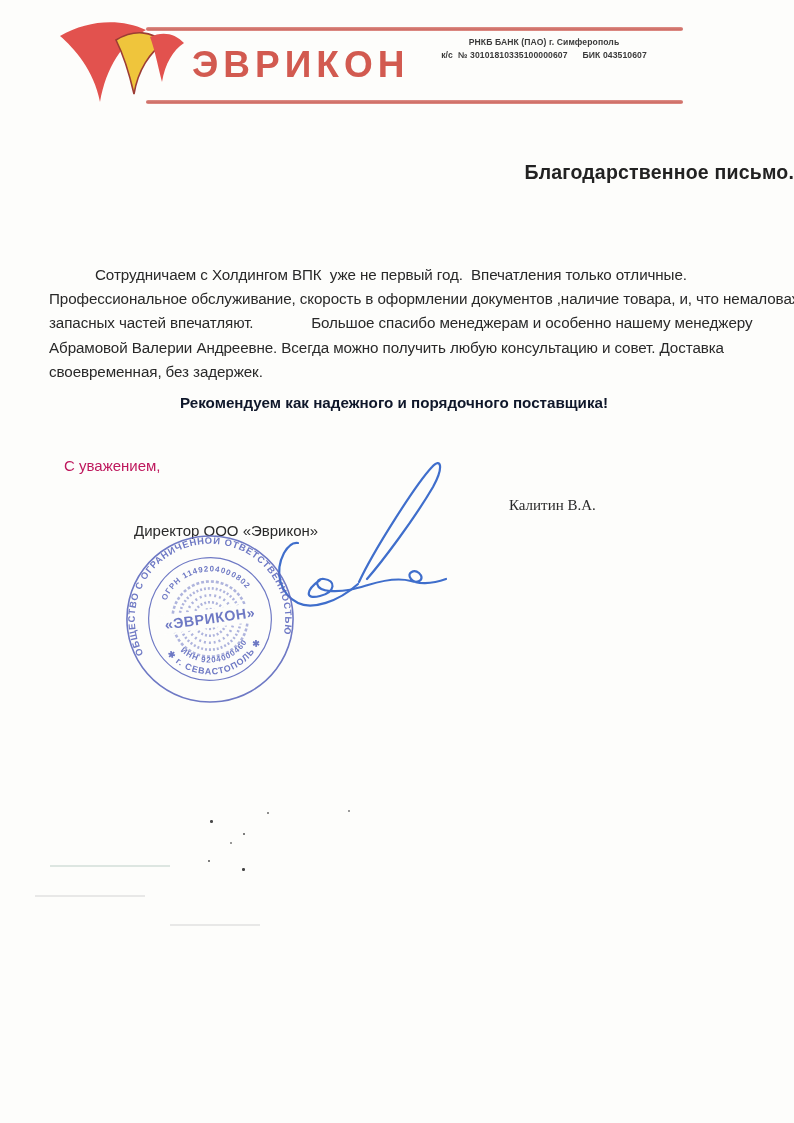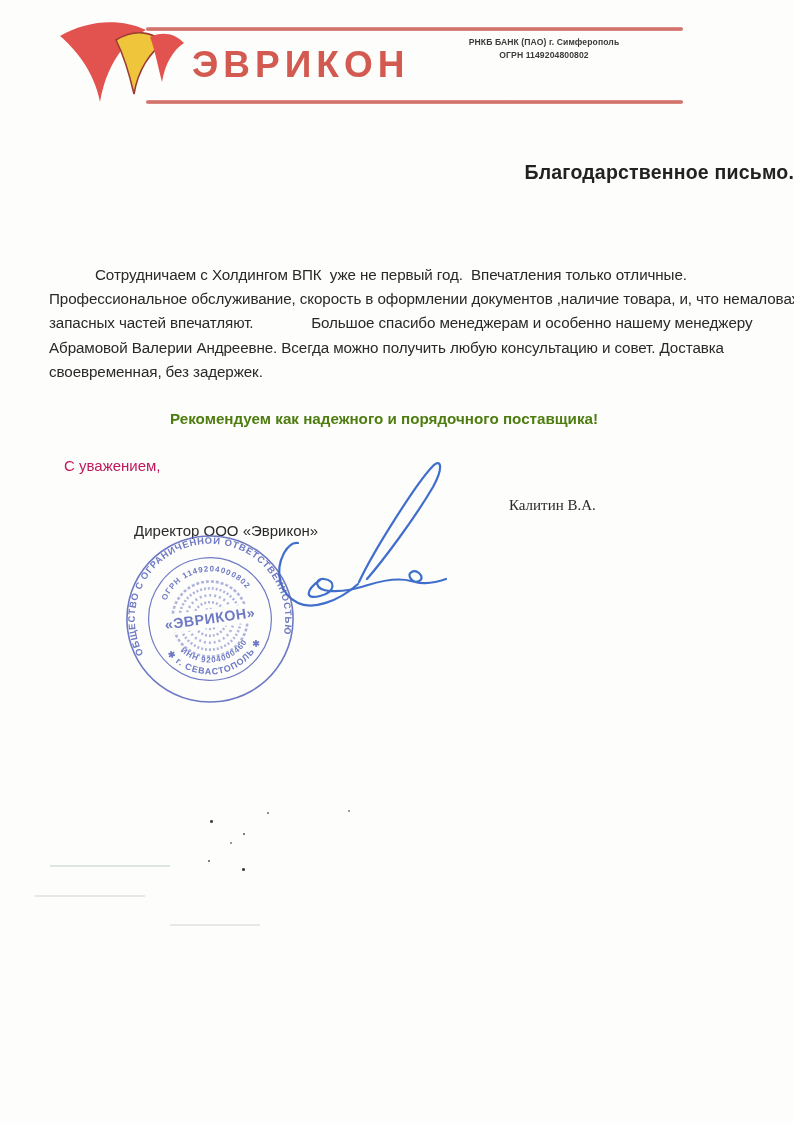--- a/index.html
+++ b/index.html
@@ -18,22 +18,22 @@
   .company-info { position: absolute; left: 396px; top: 36px; width: 296px; text-align: center;
                   font-size: 8.6px; font-weight: bold; line-height: 12.9px; color: #3b3b3b;
                   letter-spacing: 0.1px; }
 
   
   .title { position: absolute; left: 0; top: 161px; width: 100%; text-align: right;
            font-size: 19.5px; font-weight: bold; color: #222; letter-spacing: 0.2px; }
   .body-text { position: absolute; left: 49px; top: 263px; font-size: 15.2px;
                line-height: 24.2px; color: #292929; letter-spacing: -0.1px; }
   .indent { text-indent: 46px; }
-  .recommendation { position: absolute; left: 170px; top: 394px; font-size: 15.2px;
-                    font-weight: bold; color: #4d7c0f; white-space: pre; margin-top: 16px; }
+  .recommendation { position: absolute; left: 180px; top: 394px; font-size: 15.2px;
+                    font-weight: bold; color: #0f172a; white-space: pre; }
   .closing { position: absolute; left: 64px; top: 457px; font-size: 15px; color: #be185d; }
   .sig-title { position: absolute; left: 134px; top: 494px; font-size: 15px; color: #2a2a2a; margin-top: 28px; }
   .sig-name { position: absolute; left: 509px; top: 497px; font-size: 15px; color: #2a2a2a; font-family: Liberation Serif, serif; }
 
   .signature-svg { position: absolute; left: 262px; top: 450px; }
   .stamp-svg { position: absolute; left: 121px; top: 530px; opacity: 0.88; }
   svg text { font-family: "Liberation Sans", sans-serif; }
 
   
   .speck { position: absolute; border-radius: 50%; }
@@ -46,21 +46,21 @@
 
   <svg class="logo-swoosh" width="150" height="92" viewBox="0 0 150 92">
     <path d="M 2,20 C 30,4 62,2 88,14 C 64,26 48,52 42,86 C 36,54 16,32 2,20 Z" fill="#e2524e"></path>
     <path d="M 58,24 C 76,13 94,15 106,27 C 92,36 80,54 76,78 C 70,52 64,36 58,24 Z" fill="#efc53c" stroke="#9c3c34" stroke-width="1.6"></path>
     <path d="M 92,21 C 104,15 117,17 126,27 C 115,34 107,48 104,66 C 99,46 96,31 92,21 Z" fill="#e2524e"></path>
   </svg>
   <div class="header-rule rule-top"></div>
   <div class="logo-text">ЭВРИКОН</div>
   <div class="company-info">
     <div class="line">РНКБ БАНК (ПАО) г. Симферополь</div>
-    <div class="line">ОГРН 1149204800802</div>
+    <div class="line">к/с  № 30101810335100000607      БИК 043510607</div>
   </div>
   <div class="header-rule rule-bottom"></div>
 
   <div class="title">Благодарственное письмо.</div>
 
   <div class="body-text">
     <div class="line indent">Сотрудничаем с Холдингом ВПК  уже не первый год.  Впечатления только отличные.</div>
     <div class="line">Профессиональное обслуживание, скорость в оформлении документов ,наличие товара, и, что немаловажно,</div>
     <div class="line">запасных частей впечатляют.              Большое спасибо менеджерам и особенно нашему менеджеру</div>
     <div class="line">Абрамовой Валерии Андреевне. Всегда можно получить любую консультацию и совет. Доставка</div>

